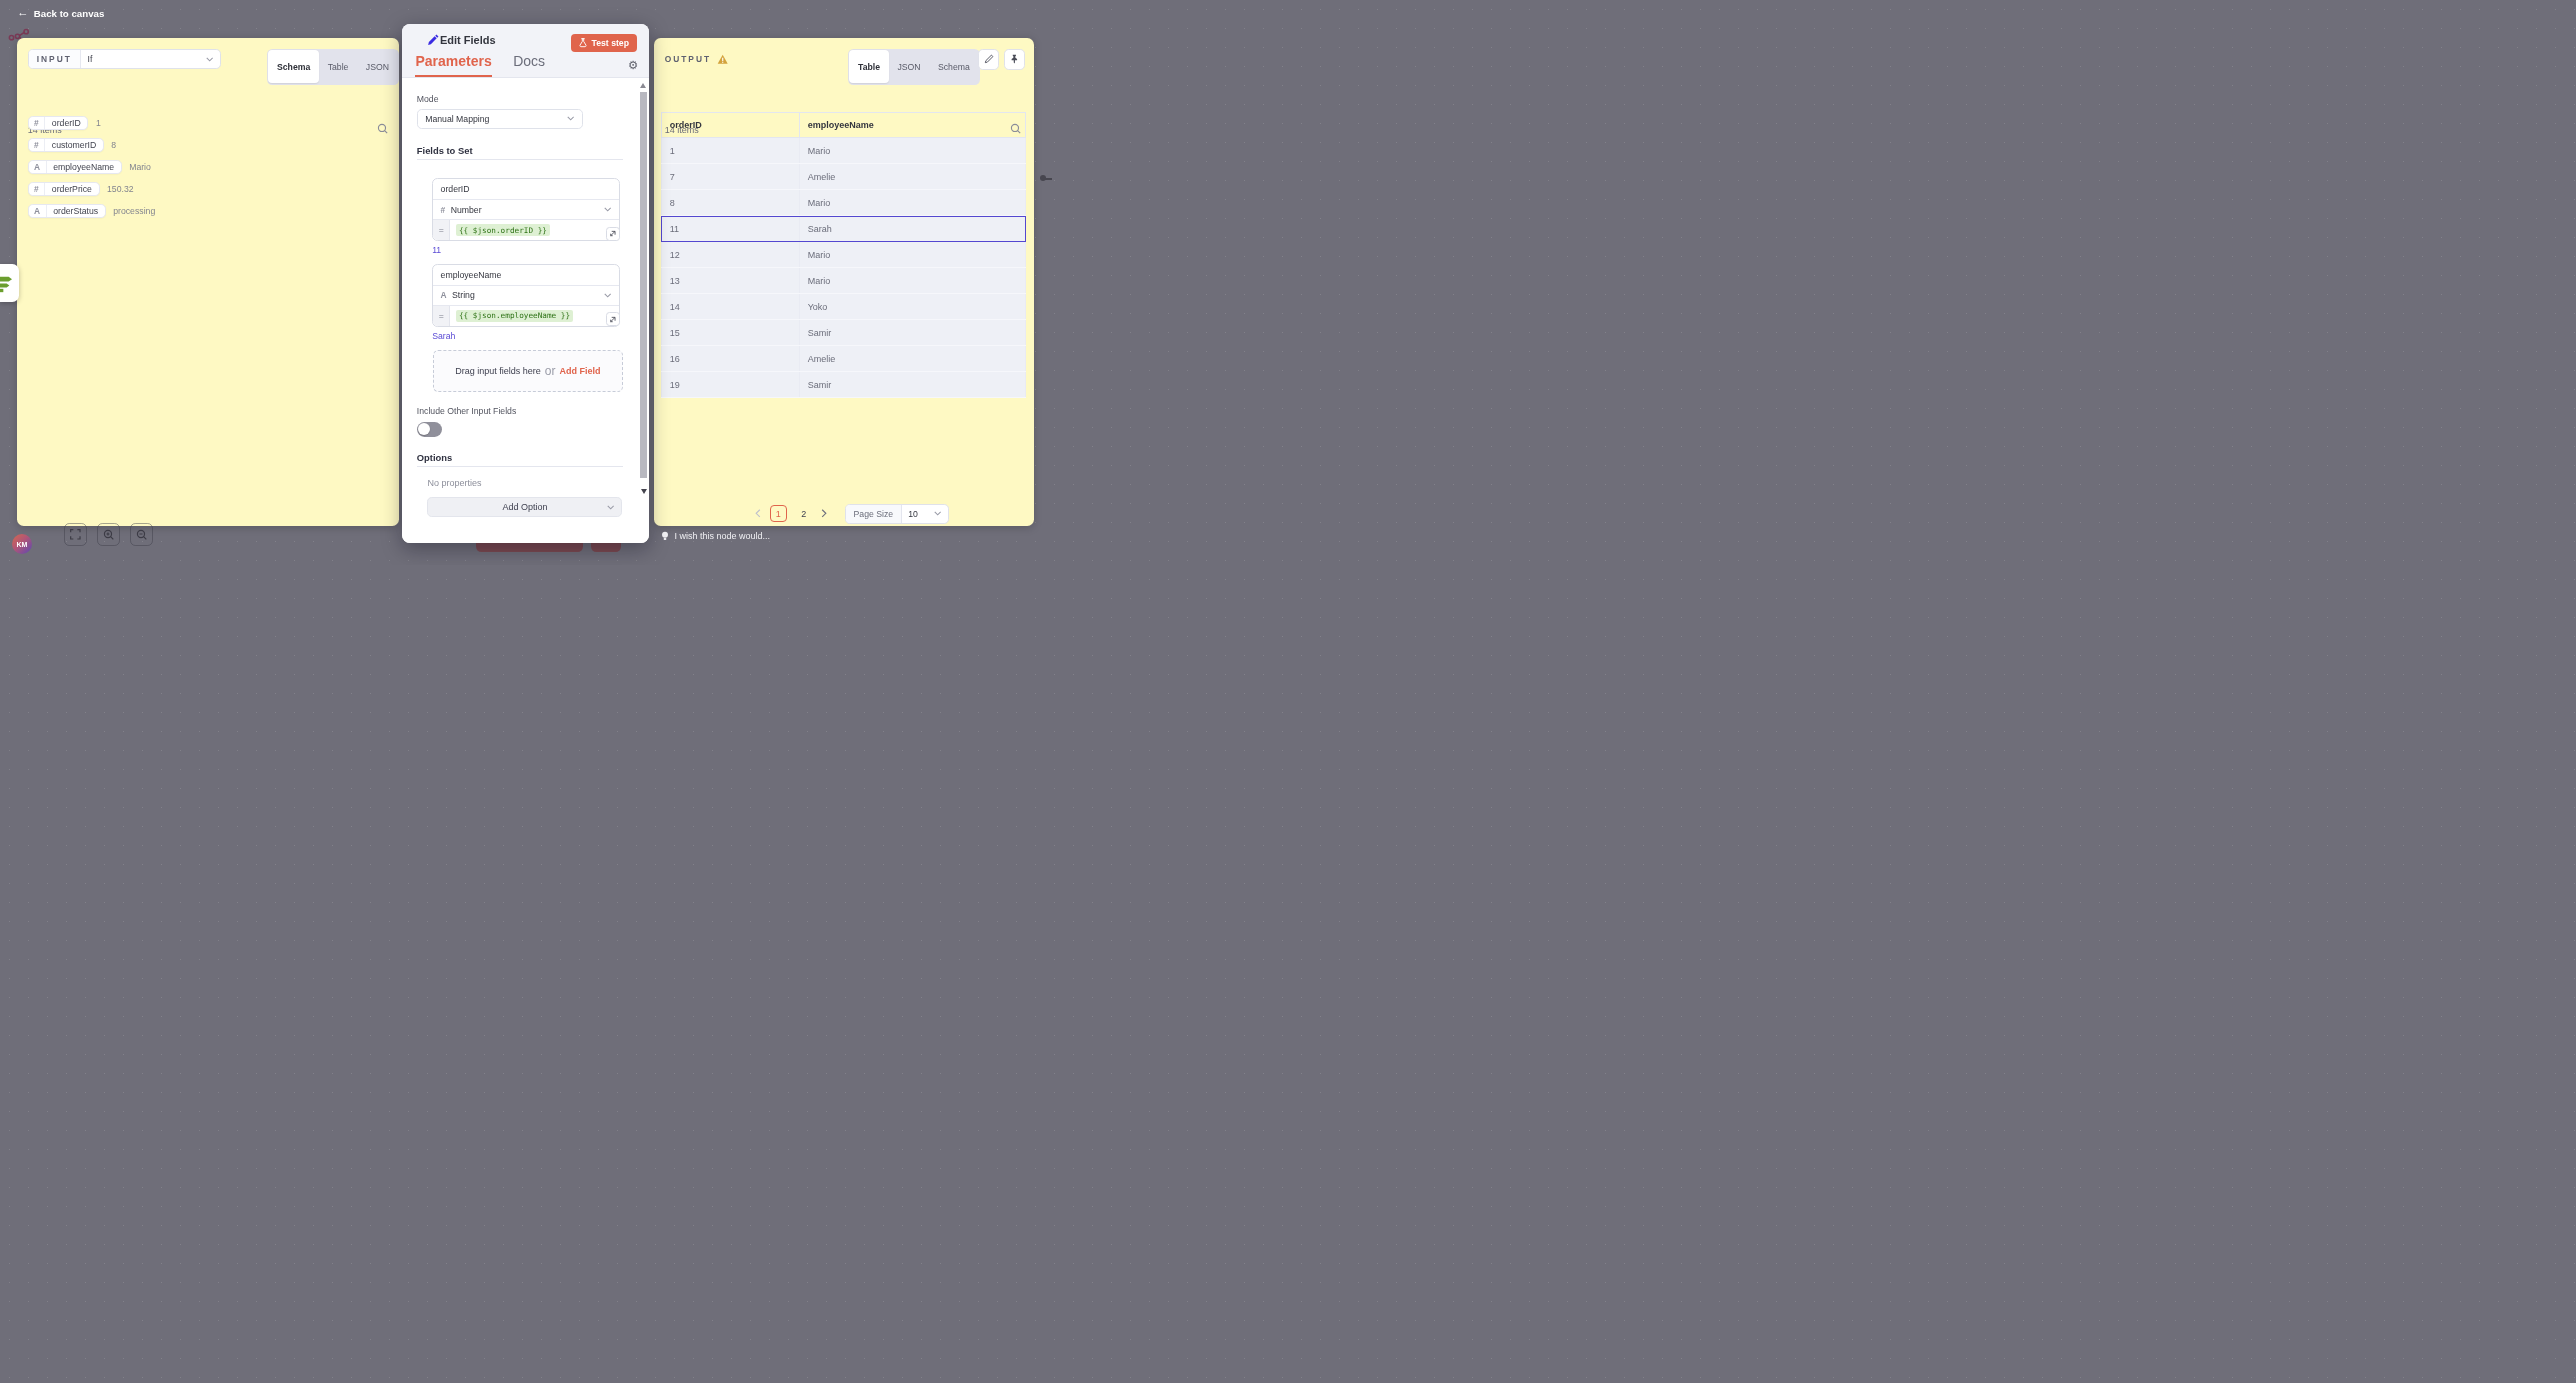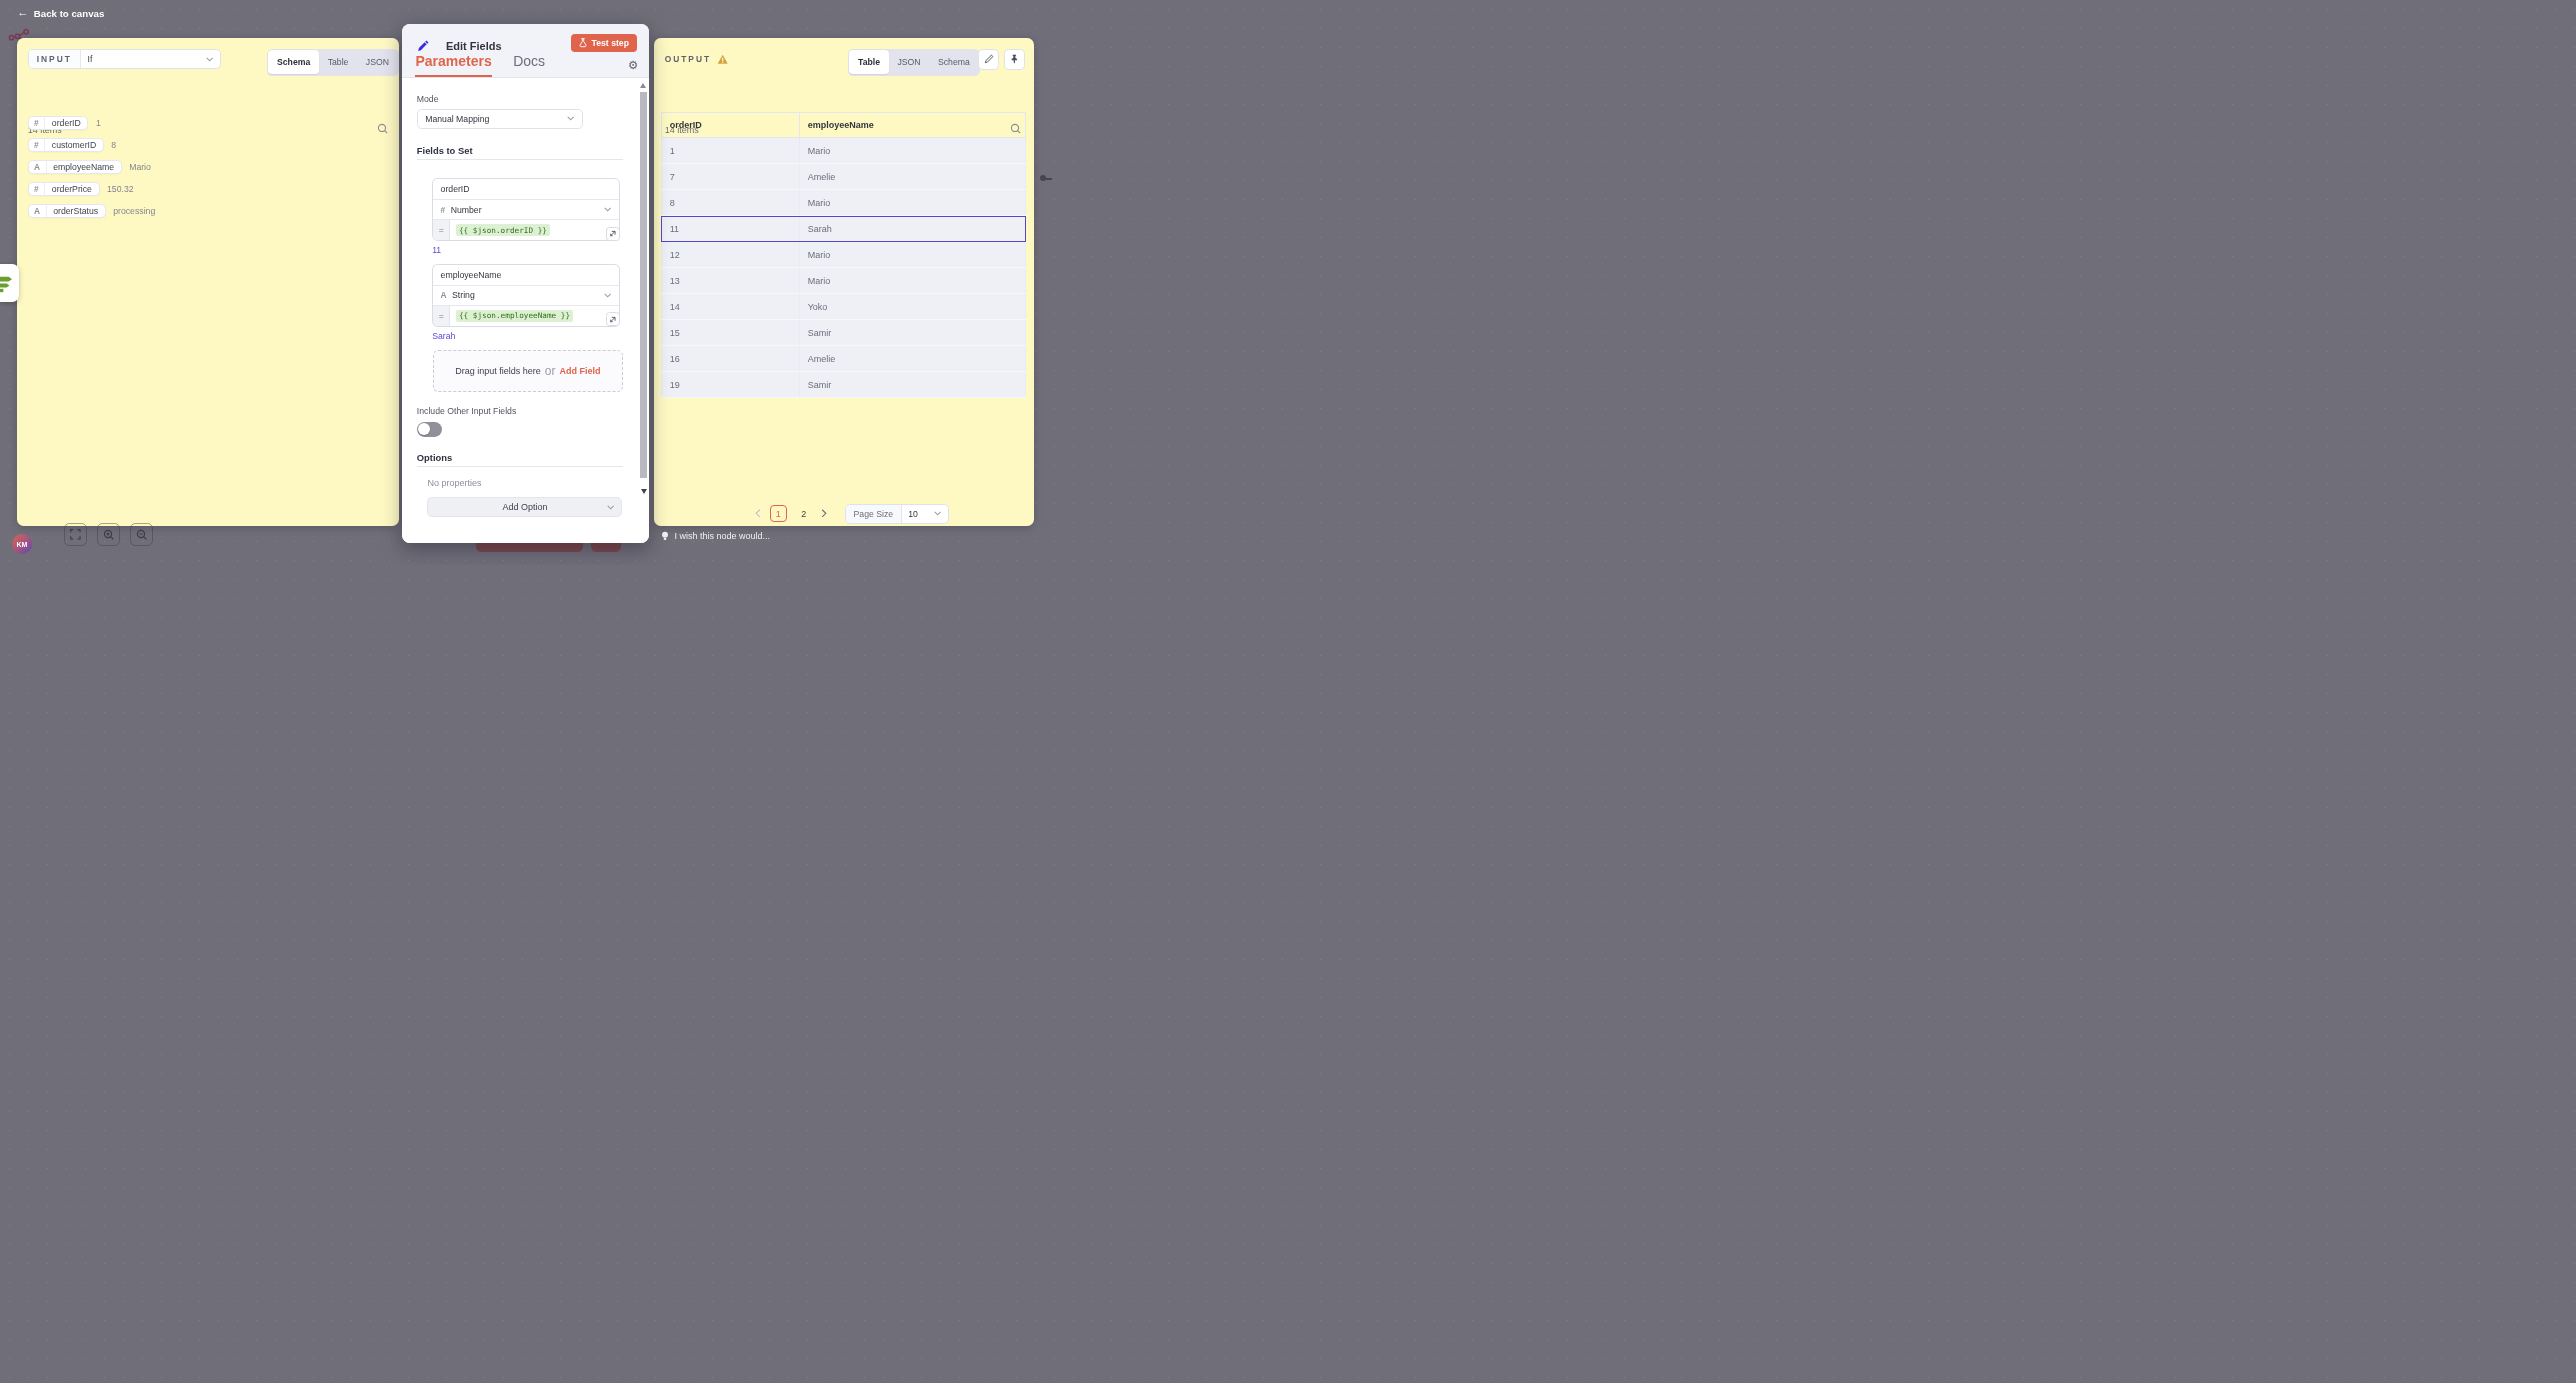--- a/index.html
+++ b/index.html
@@ -28,21 +28,21 @@
   .io-label { font-size:8.4px; font-weight:700; letter-spacing:2px; color:#5f6170; }
 
   
   .input-selector { position:absolute; left:10.7px; top:11.4px; height:20px; width:193px;
     display:flex; background:#fff; border:0.7px solid #dfe2ea; border-radius:4.7px; overflow:hidden; }
   .input-selector .seg-label { display:flex; align-items:center; padding:0 8px;
     background:#fbfcfe; border-right:0.7px solid #e6e8f0; }
   .input-selector .seg-select { flex:1; display:flex; align-items:center; padding:0 6.7px;
     justify-content:space-between; color:#41434e; cursor:pointer; }
 
-  .tabs-pill { position:absolute; display:flex; background:#e2e3ec; border-radius:5.4px; padding:1.3px; height:27px; }
+  .tabs-pill { position:absolute; display:flex; background:#e2e3ec; border-radius:5.4px; padding:1.3px; height:36px; }
   .tabs-pill .tab { display:flex; align-items:center; padding:0 8.7px; border-radius:4px;
     color:#595b68; font-size:8.7px; cursor:pointer; white-space:nowrap; }
   .tabs-pill .tab.active { background:#fff; color:#2e3038; font-weight:700;
     box-shadow:0 0.7px 1.3px rgba(0,0,0,0.08); }
   #input-tabs { left:250px; top:10.7px; }
   #output-tabs { left:194px; top:10.7px; }
 
   .items-count { position:absolute; left:10.7px; top:87px; color:#6b6d7a; font-size:9px; }
   .search-ic { position:absolute; top:85px; cursor:pointer; }
 
@@ -81,21 +81,21 @@
   .page-size { display:flex; align-items:center; height:19.5px; background:#fff;
     border:0.7px solid #e0e2ea; border-radius:4.7px; overflow:hidden; margin-left:9.4px; }
   .page-size .ps-label { padding:0 7.4px; background:#f8f9fc; color:#6b6d7a;
     border-right:0.7px solid #e4e6ee; align-self:stretch; display:flex; align-items:center; }
   .page-size .ps-value { display:flex; align-items:center; gap:16px; padding:0 6.7px; cursor:pointer; color:#34363f; }
 
   
   #modal { position:absolute; left:402px; top:24px; width:247px; height:519px; background:#fff;
     border-radius:8px; box-shadow:0 5.4px 20px rgba(10,10,25,0.35); z-index:20; overflow:hidden; }
   .modal-head { background:#f2f3f8; border-bottom:0.7px solid #e4e6ee; height:54px; position:relative; }
-  .m-title-row { display:flex; align-items:flex-end; gap:17px; padding:10px 12px 0 15px; }
+  .m-title-row { display:flex; align-items:flex-start; gap:1px; padding:10px 12px 0 25px; }
   .m-title { font-size:11px; font-weight:700; color:#33353e; flex:1; }
   .test-step-btn { display:flex; align-items:center; gap:4.7px; background:var(--accent); color:#fff;
     font-weight:700; font-size:8.7px; padding:4px 8px; border-radius:4px; cursor:pointer; }
   .m-tabs { position:absolute; left:13.4px; bottom:0; display:flex; gap:21.5px; }
   .m-tab { padding-bottom:6px; font-size:14px; color:#6b6d7a; cursor:pointer; }
   .m-tab.active { color:var(--accent); font-weight:700; border-bottom:2px solid var(--accent); }
   .m-gear { position:absolute; right:10.7px; bottom:5.4px; font-size:11.4px; color:#5c5e69; cursor:pointer; line-height:1; }
 
   .modal-body { position:relative; height:465px; background:#fff; }
   .m-pad { padding:16px 14.8px 0 14.8px; }

